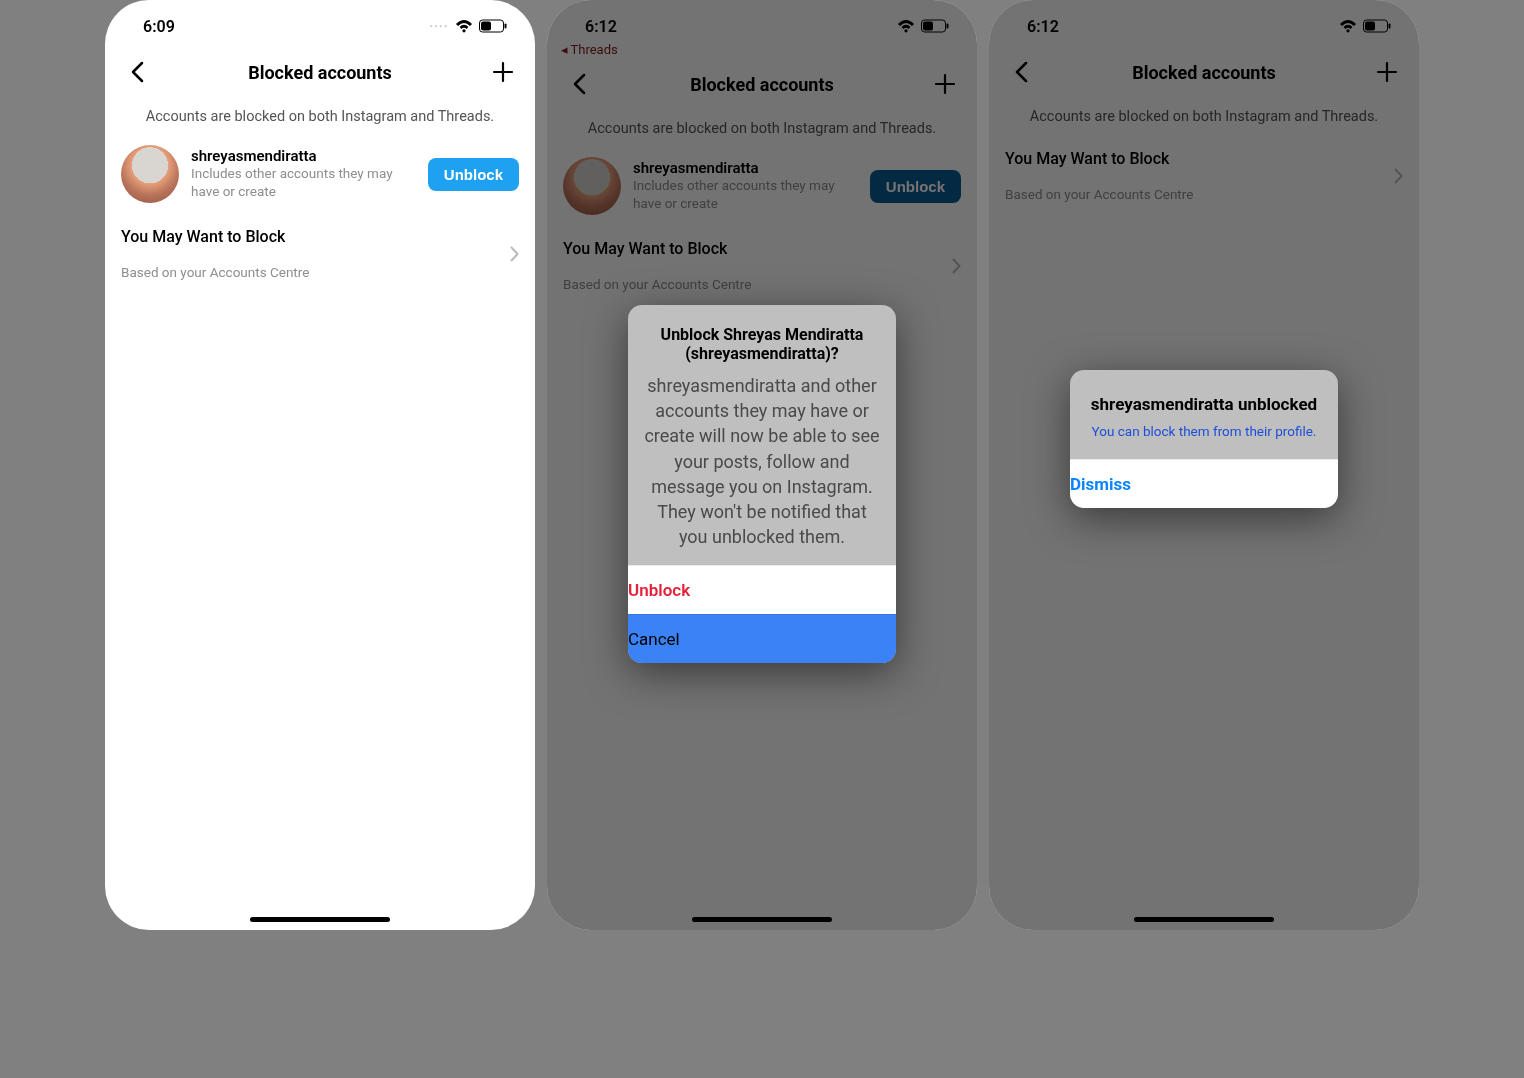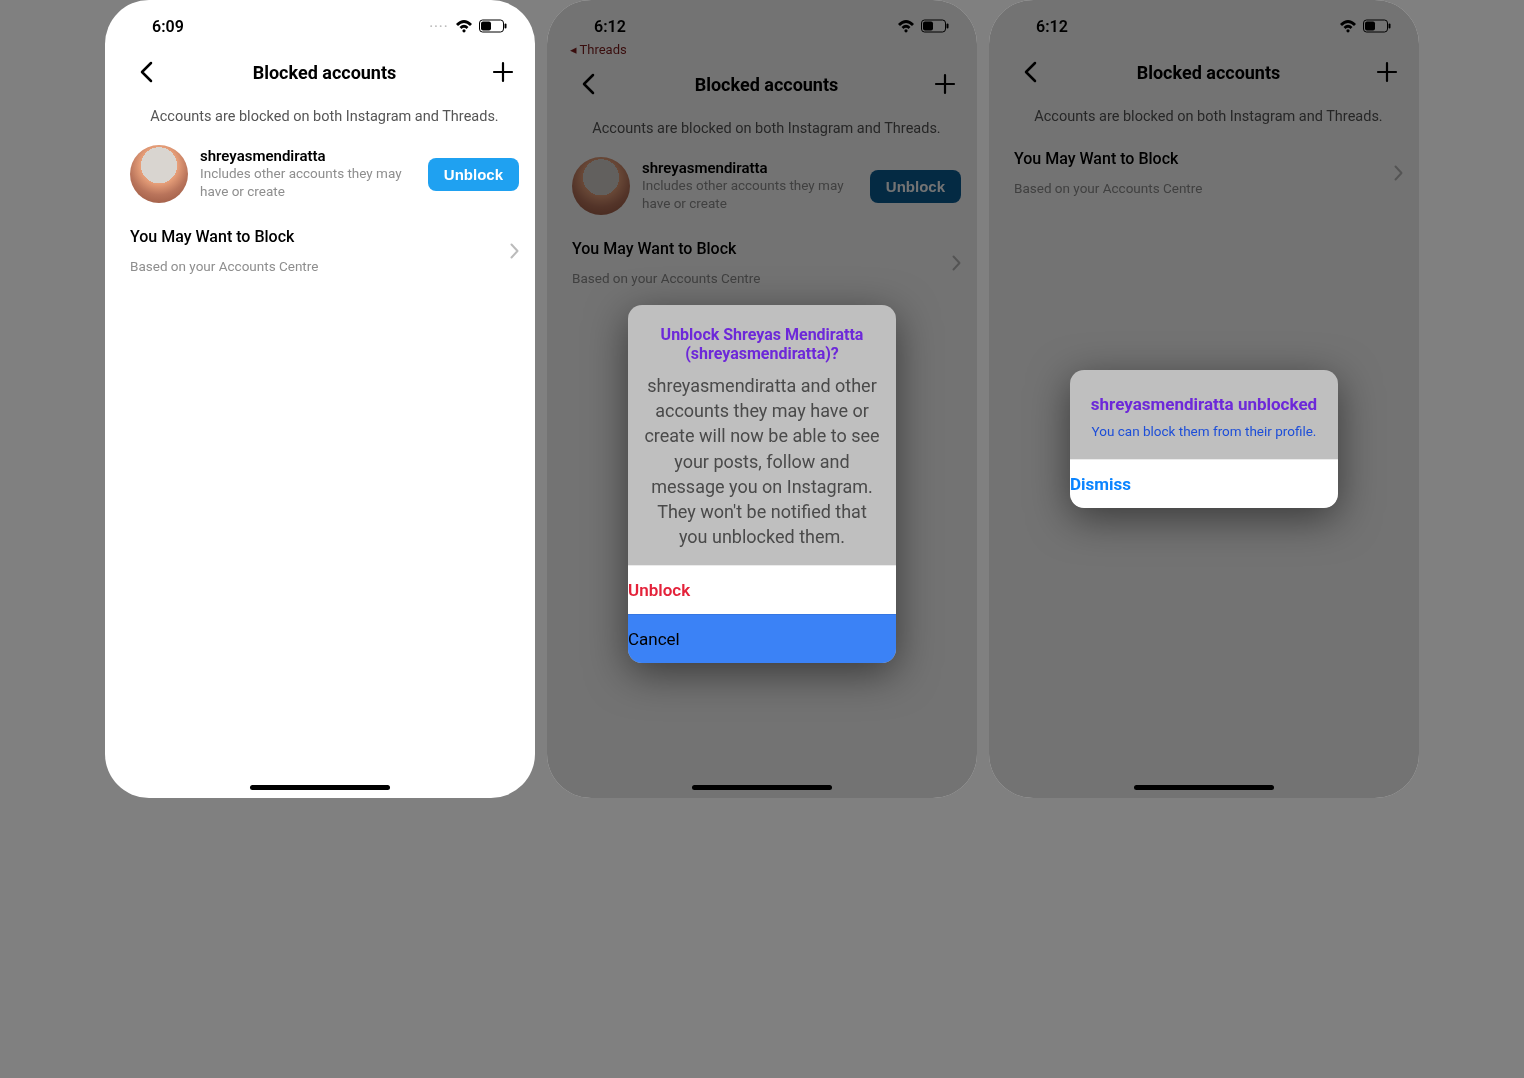--- a/index.html
+++ b/index.html
@@ -9,27 +9,26 @@
     display: flex;
     gap: 12px;
     padding: 0;
     width: 1524px;
     height: 1078px;
     justify-content: center;
   }
   .phone {
     position: relative;
     width: 430px;
-    height: 798px;
+    height: 930px;
     border-radius: 44px;
     overflow: hidden;
     background: #fff;
     margin-top: 0;
     flex-shrink: 0;
-    padding-left: 9px;
   }
   .dim-overlay {
     position: absolute;
     inset: 0;
     background: rgba(0,0,0,0.55);
     pointer-events: none;
     z-index: 5;
   }
   .status-bar {
     display: flex;
@@ -102,21 +101,21 @@
     padding: 8px 16px;
     font-size: 15px;
   }
   .section-row {
     padding: 10px 16px;
     display: flex;
     flex-direction: column;
     position:relative;
   }
   .section-title { font-weight: 500; font-size: 16px;}
-  .section-sub { color:#8e8e8e; font-size:13.5px; margin-top:12px;}
+  .section-sub { color:#8e8e8e; font-size:13.5px; margin-top:18px;}
   .chevron {
     position:absolute; right:16px; top:50%;
     transform:translateY(-50%);
     color:#bbb;
   }
   .home-indicator {
     position:absolute;
     bottom:8px; left:50%;
     transform:translateX(-50%);
     width:140px; height:5px;
@@ -137,21 +136,21 @@
     box-shadow: 0 10px 40px rgba(0,0,0,0.5);
   }
   .dialog-confirm { top:305px; }
   .dialog-header {
     padding: 20px 16px 16px;
     text-align:center;
   }
   .dialog-title {
     font-weight:700;
     font-size:16px;
-    color:#6d28d9;
+    color:#000000;
   }
   .dialog-body {
     color:#4a4a4a;
     font-size:18px;
     line-height:1.4;
     margin-top:10px;
   }
   .dialog-action {
     padding:14px 0;
     text-align:left;

